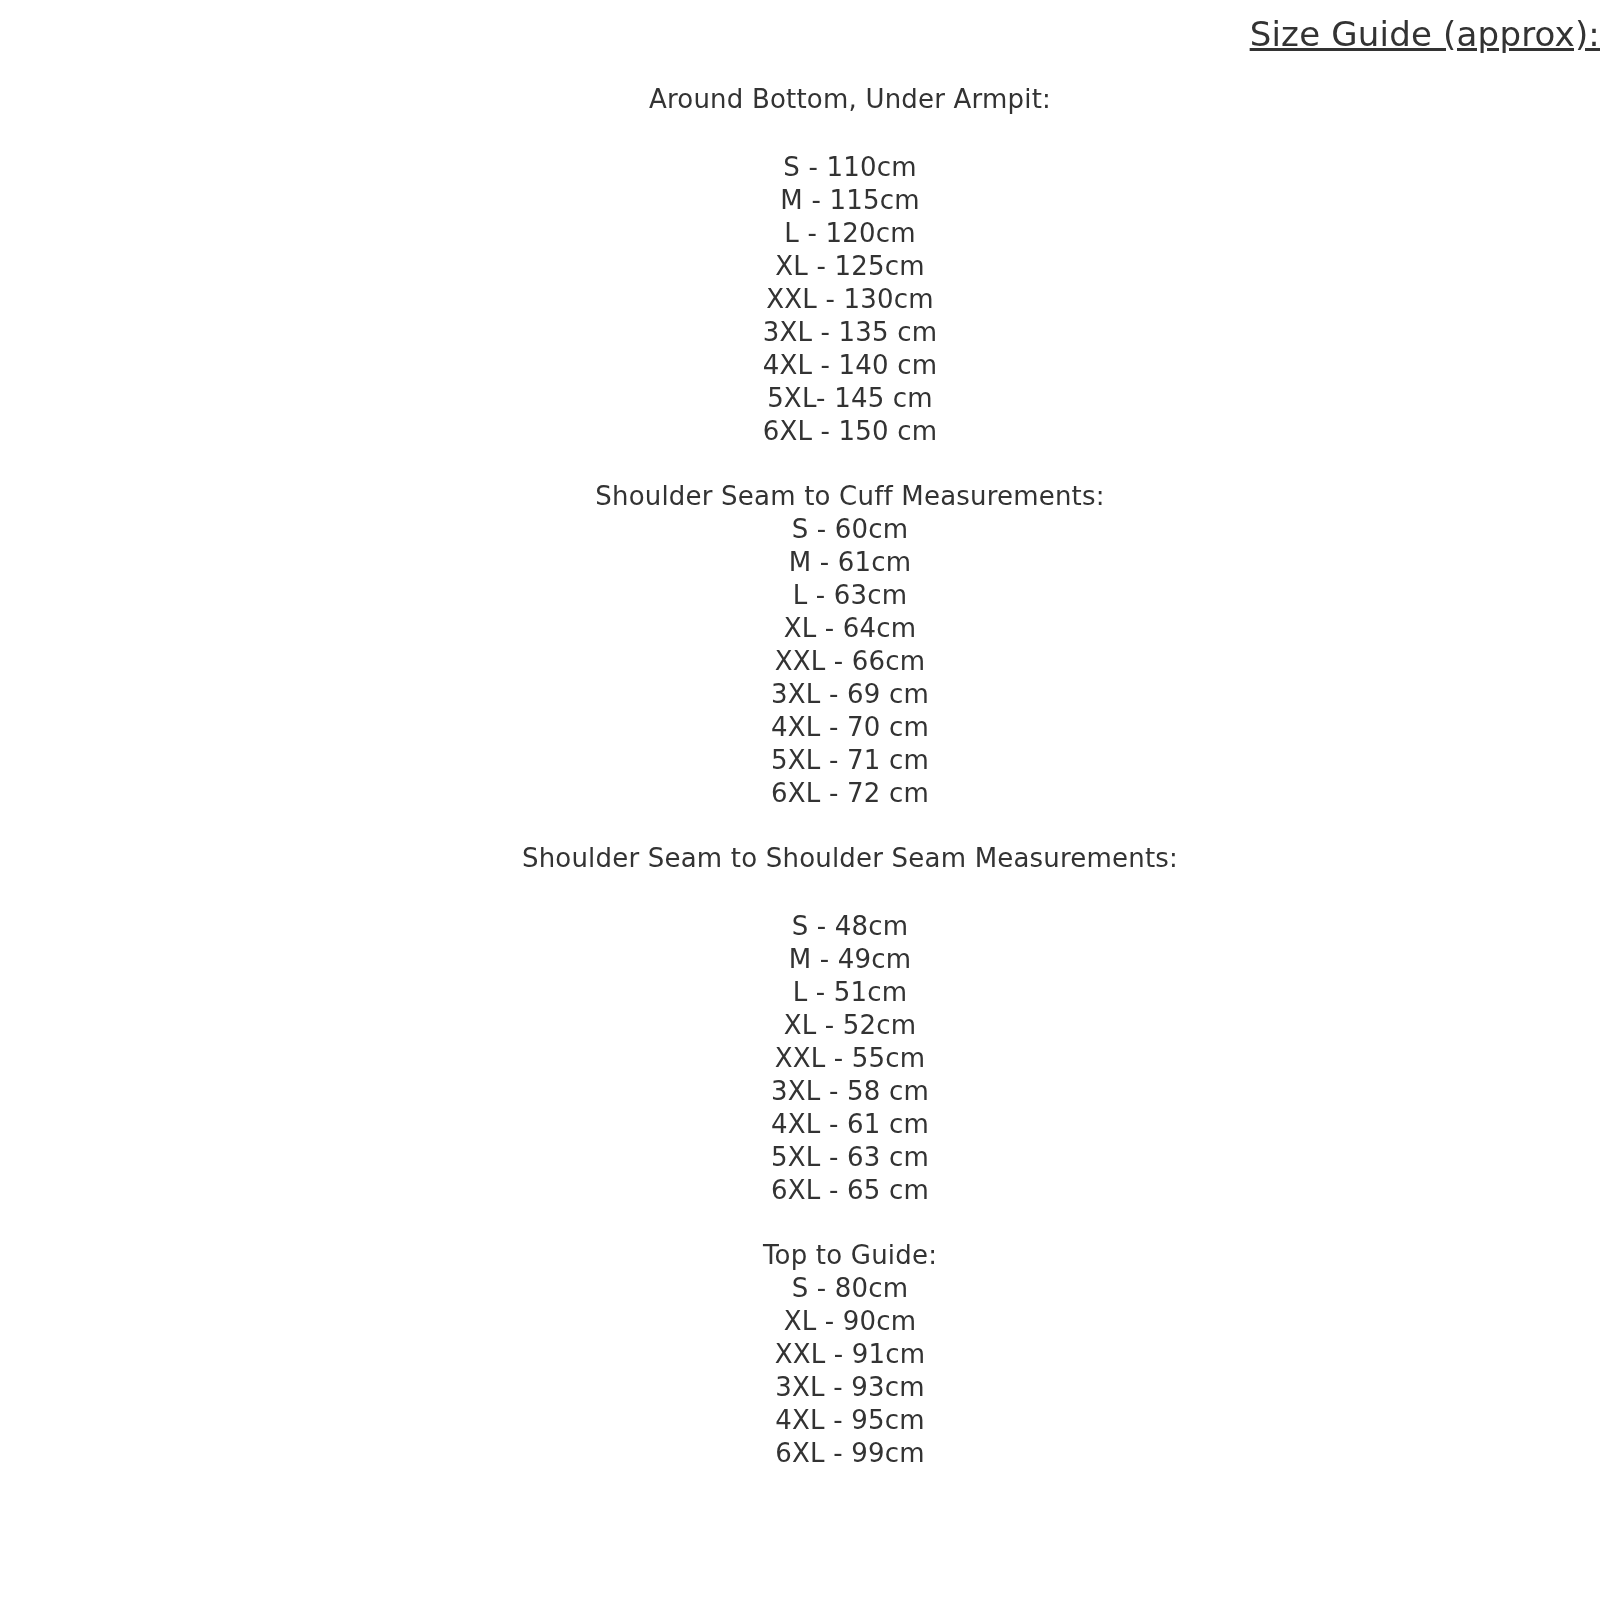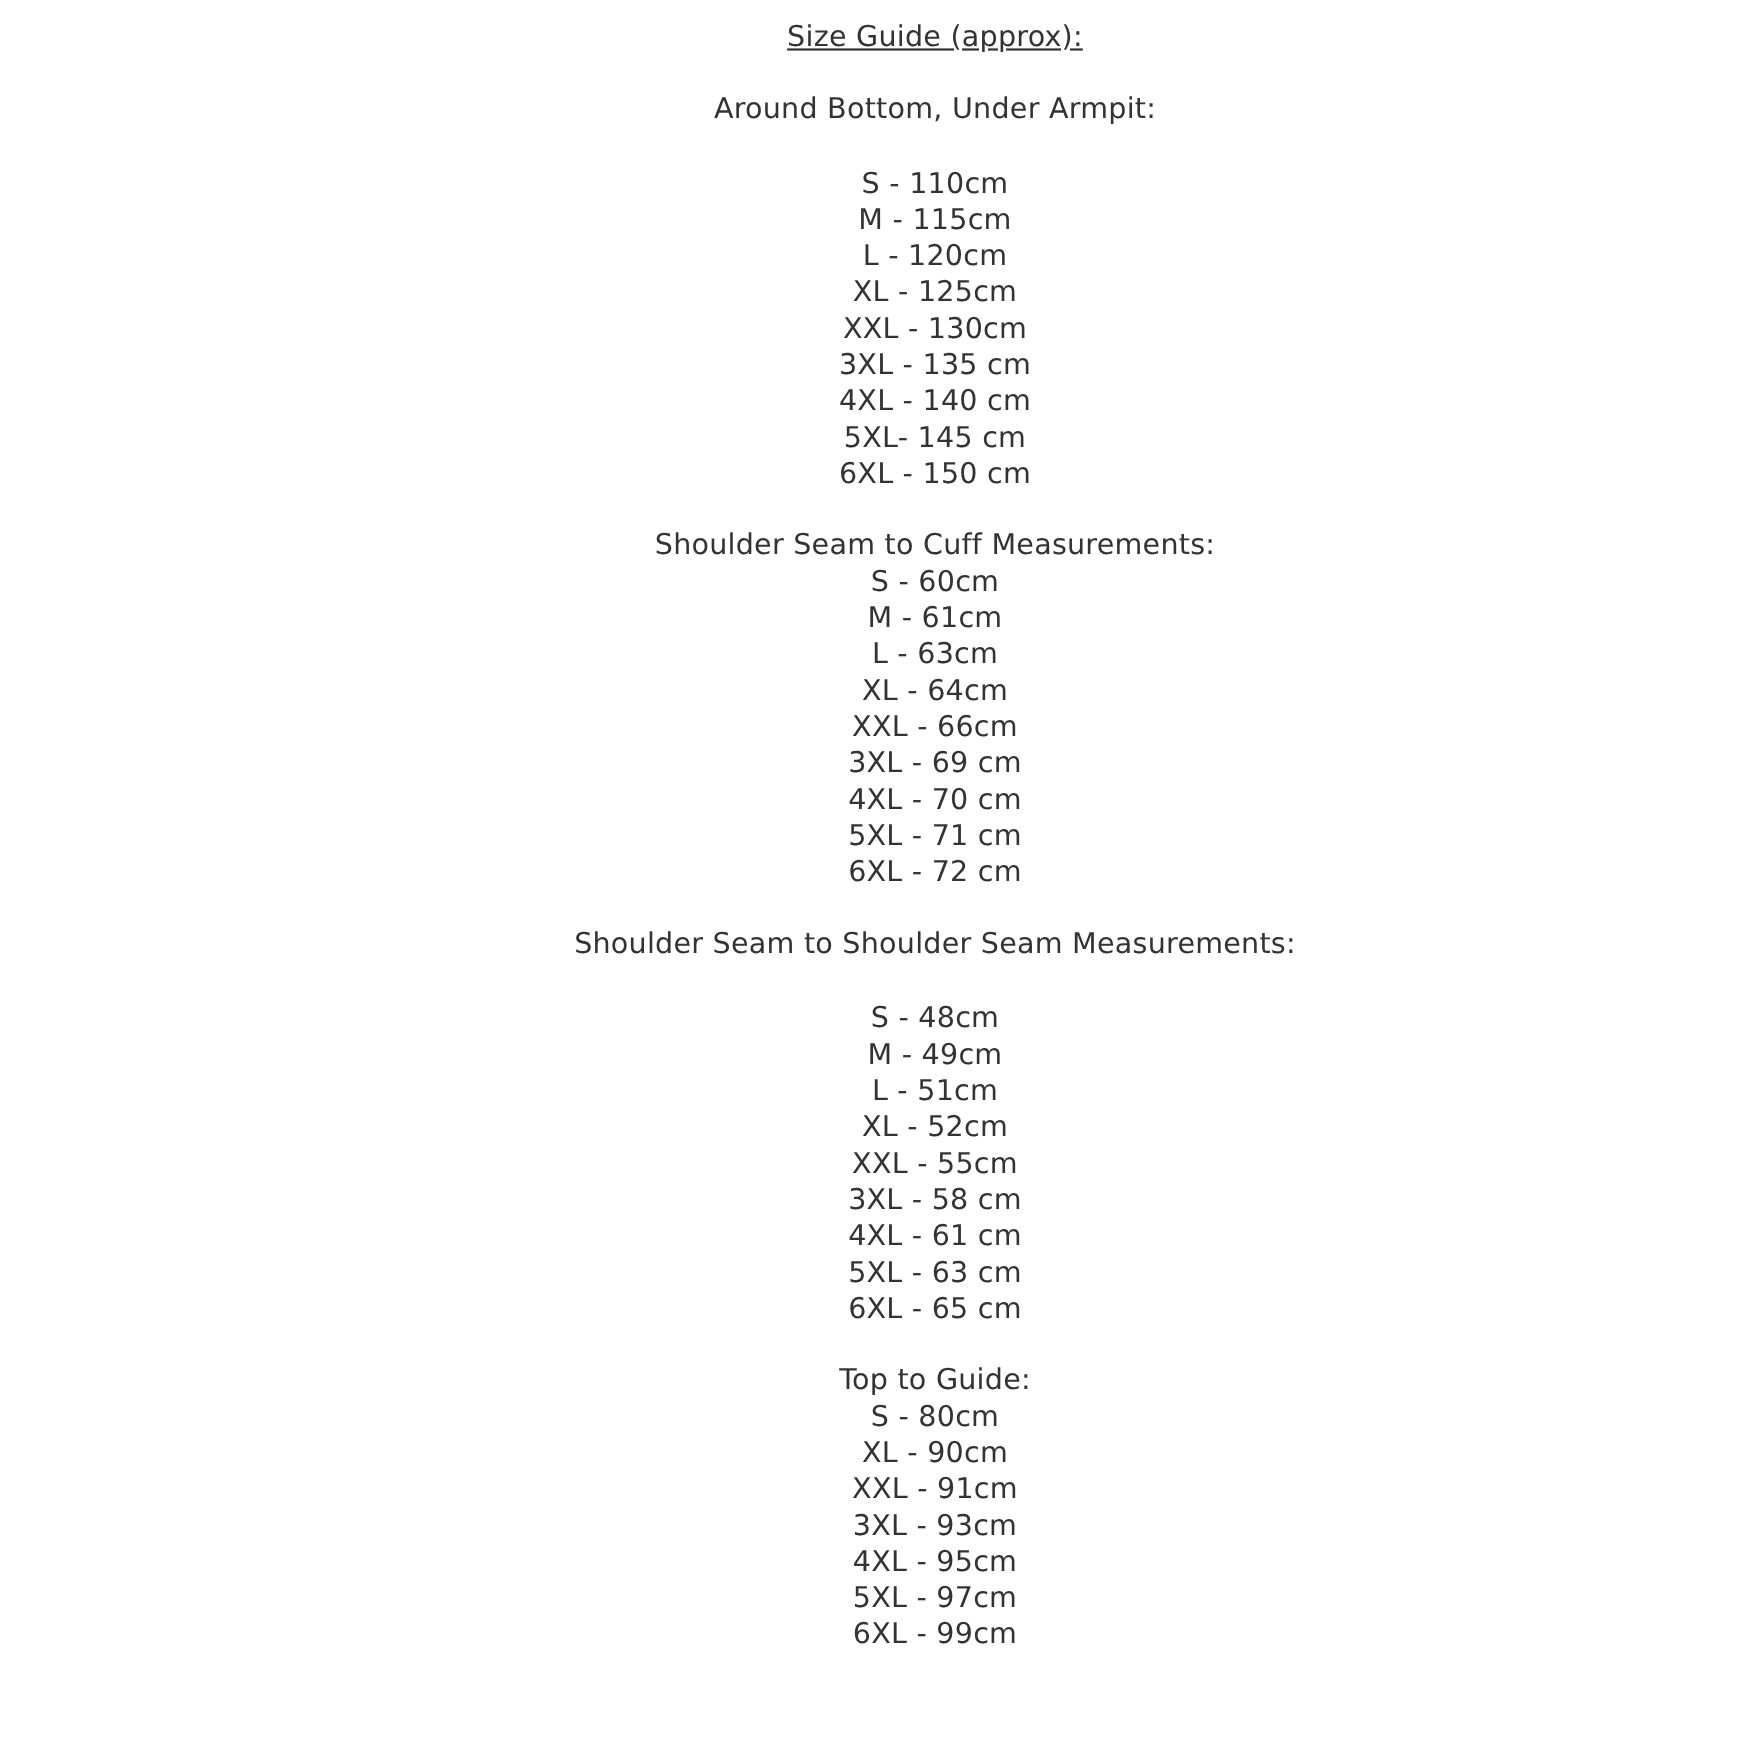--- a/index.html
+++ b/index.html
@@ -21,22 +21,23 @@
     font-size: 26px;
     line-height: 33px;
     color: #333333;
     text-align: center;
     letter-spacing: 0.2px;
   }
   .doc-title {
     text-decoration: underline;
     margin: 0 0 32px 0;
     font-weight: normal;
-    font-size: 26px;
+    font-size: 34px;
     line-height: 33px;
+    text-align: right;
   }
   .section {
     margin-top: 32px;
   }
   .section:first-of-type {
     margin-top: 0;
   }
   .section-header {
     margin: 0;
     font-weight: normal;
@@ -108,18 +109,17 @@
   </div>
 
   <div class="section">
     <h2 class="section-header">Top to Guide:</h2>
     <ul class="items">
       <li class="row">S - 80cm</li>
       <li class="row">XL - 90cm</li>
       <li class="row">XXL - 91cm</li>
       <li class="row">3XL - 93cm</li>
       <li class="row">4XL - 95cm</li>
-      <li class="row">5XL - 97cm</li>
       <li class="row">6XL - 99cm</li>
     </ul>
   </div>
 
 </div>
 
 </body></html>

